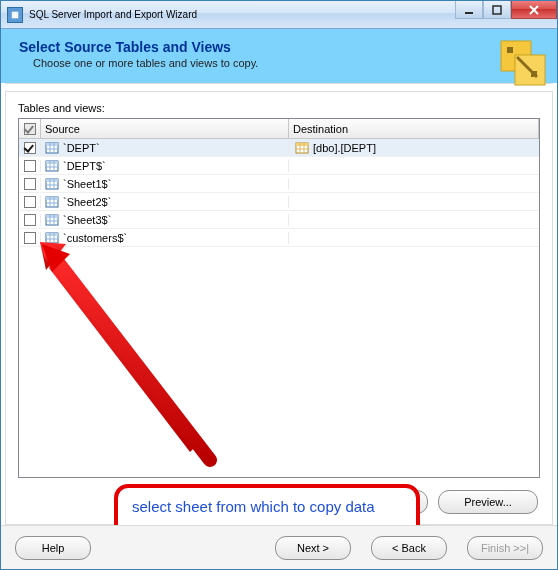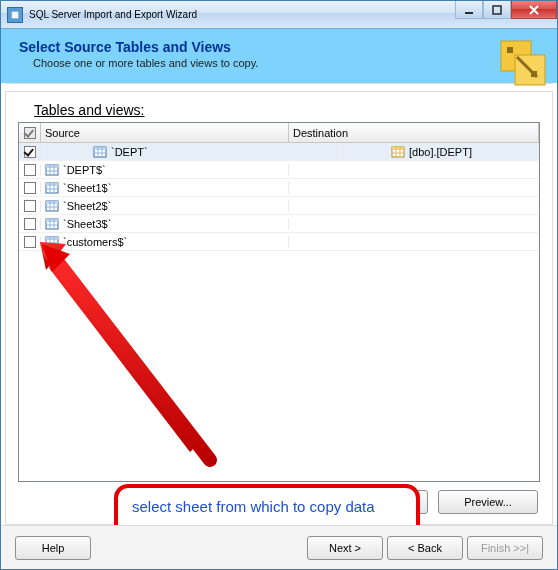--- a/index.html
+++ b/index.html
@@ -15,46 +15,46 @@
   .winbtn.close { width:46px; background:linear-gradient(to bottom,#f07e7e 0%,#d9534f 45%,#c9302c 46%,#e46a6a 100%); border-color:#a94442;}
   .winbtn svg { display:block; }
   
   .headerarea { padding:10px 18px 14px 18px; position:relative; background:#7dd3fc; }
   .headerarea h1 { margin:0 0 2px 0; font-size:14px; font-weight:bold; color:#003399;}
   .headerarea .sub { font-size:11px; color:#222; margin-left:14px;}
   .headericon { position:absolute; right:6px; top:6px; width:56px; height:56px; }
   .sep { height:1px; background:#dcdcdc; margin:0 4px;}
   
   .bodyarea { position:absolute; top:90px; left:4px; right:4px; bottom:44px; border:1px solid #dcdcdc; border-top:1px solid #dcdcdc; background:#fff; padding:10px 12px 12px 12px;}
-  .lbl { font-size:14px; color:#000; text-decoration:underline; text-decoration-style:solid;margin-left:16px; }
+  .lbl { font-size:11px; color:#000; text-decoration-style:solid; }
   .gridwrap { margin-top:4px; border:1px solid #828790; height:360px; background:#fff; position:relative; overflow:hidden;}
   .gridhead { display:flex; height:20px; background:linear-gradient(to bottom,#fdfdfd,#ebebeb); border-bottom:1px solid #c6c6c6;}
   .ghcell { border-right:1px solid #c6c6c6; display:flex; align-items:center; padding:0 4px; font-size:11px; color:#000;}
   .gh-check { width:22px; justify-content:center;}
   .gh-src { width:248px;}
   .gh-dst { flex:1;}
   .gridbody { }
   .row { display:flex; height:18px; align-items:center; border-bottom:1px solid #f0f0f0;}
-  .row.sel { background:#e6eef8;gap:48px;}
+  .row.sel { background:#e6eef8;}
   .cell-check { width:22px; display:flex; align-items:center; justify-content:center; border-right:1px solid #eaeaea;}
   .cell-src { width:248px; display:flex; align-items:center; gap:4px; padding-left:4px; border-right:1px solid #eaeaea; font-size:11px; color:#000;}
   .cell-dst { flex:1; display:flex; align-items:center; gap:4px; padding-left:6px; font-size:11px; color:#000;}
   .cb { width:12px; height:12px; border:1px solid #7a7a7a; background:#fff; display:flex; align-items:center; justify-content:center;}
   .cb.checked::after { content:""; width:7px; height:4px; border-left:2px solid #1a1a1a; border-bottom:2px solid #1a1a1a; transform:rotate(-50deg) translate(0px,-1px);}
   .cb.tri { background:#e9e9e9;}
   .cb.tri::after { content:""; width:7px; height:4px; border-left:2px solid #7a7a7a; border-bottom:2px solid #7a7a7a; transform:rotate(-50deg) translate(0px,-1px);}
   .icon-sheet { width:14px; height:12px; display:inline-block; }
   .icon-sheet svg, .icon-table svg { display:block;}
   .icon-table { width:14px; height:12px; display:inline-block;}
   
   .midbtns { position:absolute; right:14px; bottom:10px; display:flex; gap:10px;}
-  .btn { min-width:100px; height:24px; background:linear-gradient(to bottom,#fdfdfd,#e6e6e6); border:1px solid #8e8f8f; border-radius:3px; font-size:11px; color:#000; display:flex; align-items:center; justify-content:center; padding:0 12px;}
+  .btn { min-width:100px; height:24px; background:linear-gradient(to bottom,#fdfdfd,#e6e6e6); border:1px solid #8e8f8f; border-radius:11px; font-size:11px; color:#000; display:flex; align-items:center; justify-content:center; padding:0 12px;}
   .btn.disabled { color:#9b9b9b;}
   
-  .footer { position:absolute; left:0; right:0; bottom:0; height:44px; border-top:1px solid #dcdcdc; background:#f4f4f4; display:flex; align-items:center; padding:0 14px; gap:4px;}
+  .footer { position:absolute; left:0; right:0; bottom:0; height:44px; border-top:1px solid #dcdcdc; background:#f4f4f4; display:flex; align-items:center; padding:0 14px; gap:20px;}
   .footer .spacer { flex:1;}
   .footer .btn { min-width:76px;}
   
   .annot { position:absolute; pointer-events:none; }
   .callout { position:absolute; left:108px; top:392px; width:306px; height:86px; border:4px solid #e40000; border-radius:14px; background:#fff; display:flex; align-items:flex-start; padding:10px 14px; box-shadow:0 0 0 rgba(0,0,0,0);}
   .callout-text { color:#1d4ed8; font-size:15px; }
   .arrow { position:absolute; left:34px; top:150px; width:200px; height:260px; }
 </style>
 </head>
 <body>

